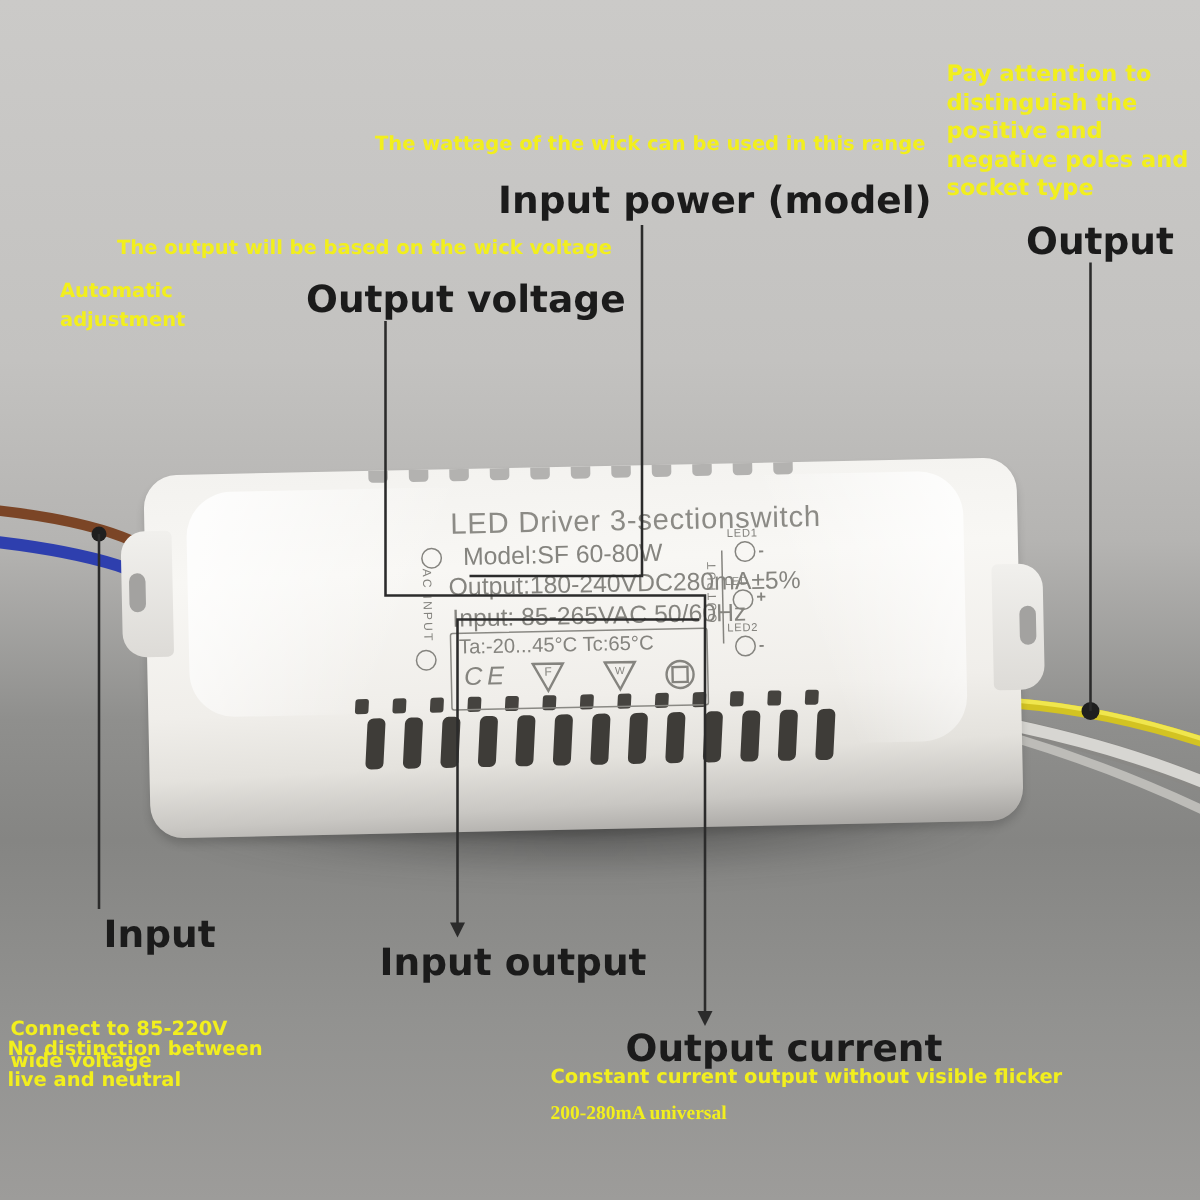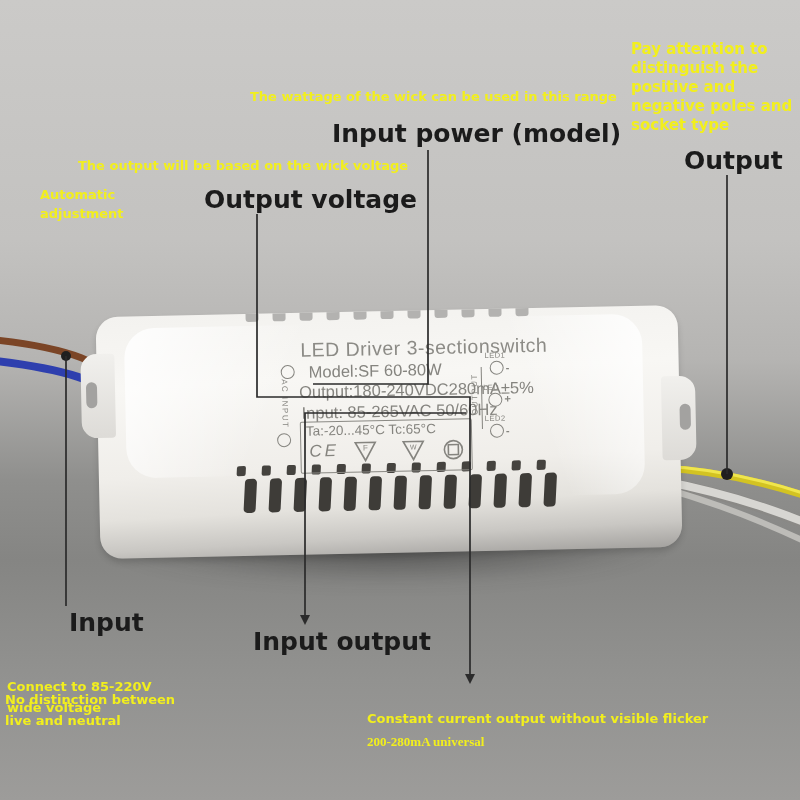--- a/index.html
+++ b/index.html
@@ -192,14 +192,15 @@
   <div class="note yellow" style="left:7px; top:676px; width:180px; line-height:21px;">Connect to 85-220V wide voltage</div>
   <div class="note yellow" style="left:5px; top:689px; width:198px; line-height:21px;">No distinction between live and neutral</div>
   <div class="note yellow" style="left:367px; top:712px;">Constant current output without visible flicker</div>
   <div class="note yellow" style="left:367px; top:735px;font-family:Liberation Serif, serif;">200-280mA universal</div>
 
   <div class="note black" style="left:332px; top:120px;">Input power (model)</div>
   <div class="note black" style="left:684px; top:147px;">Output</div>
   <div class="note black" style="left:204px; top:186px;text-align:right;">Output voltage</div>
   <div class="note black" style="left:49px; top:609px;margin-left:20px;">Input</div>
   <div class="note black" style="left:253px; top:628px;">Input output</div>
+  <div class="note black" style="left:417px; top:685px;">Output current</div>
 
 </div>
 
 </body></html>

